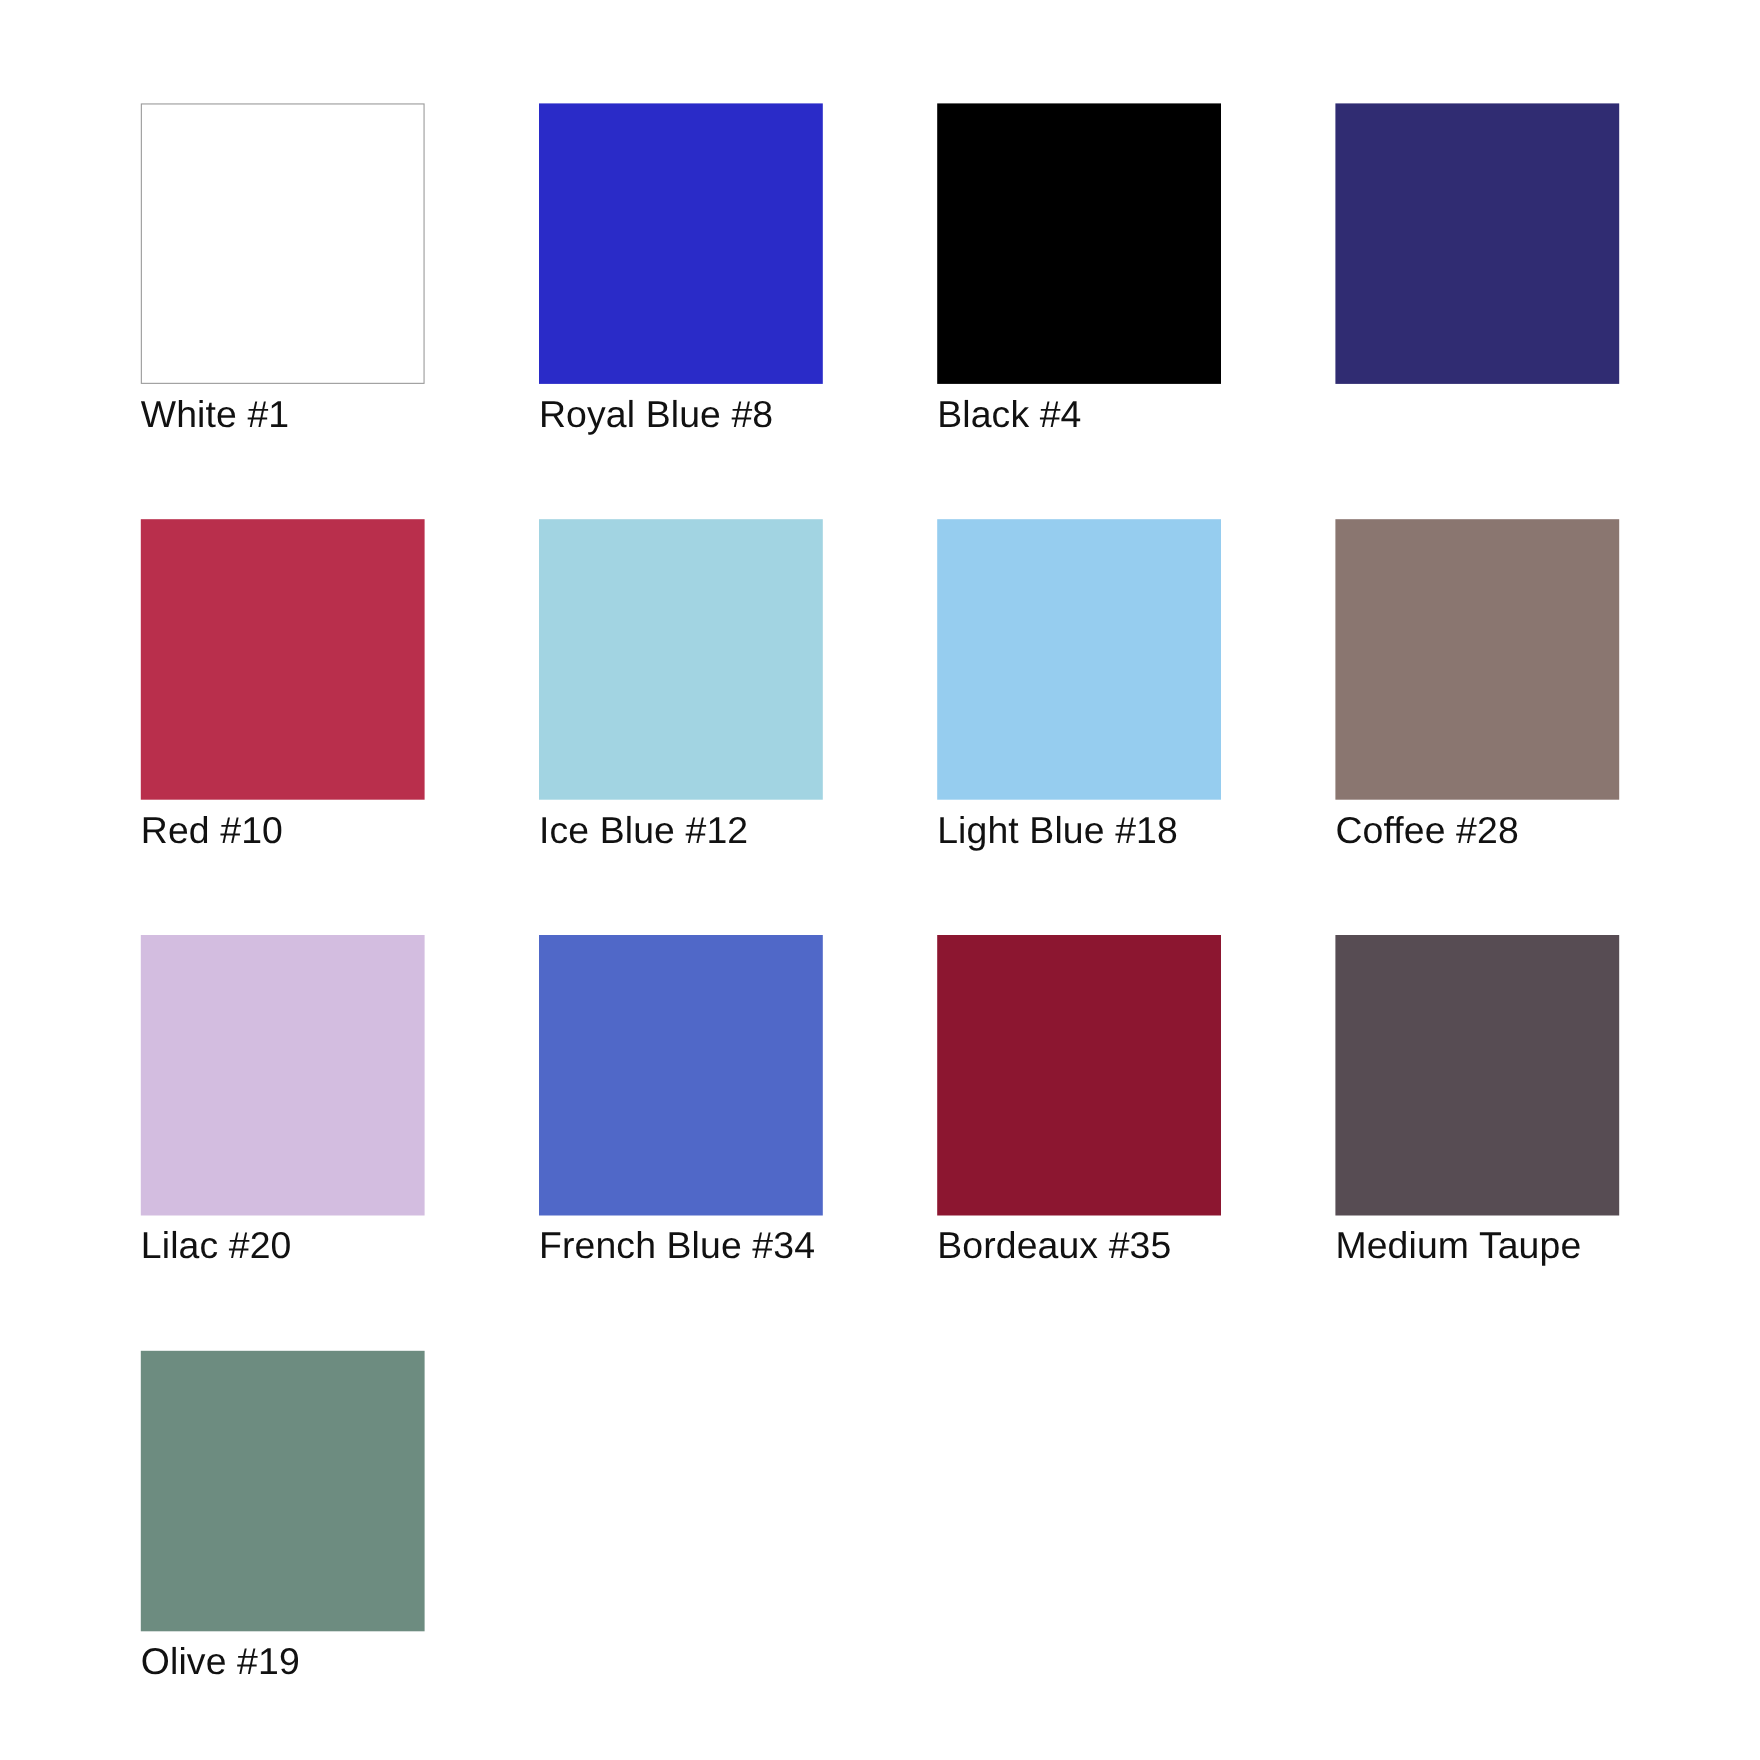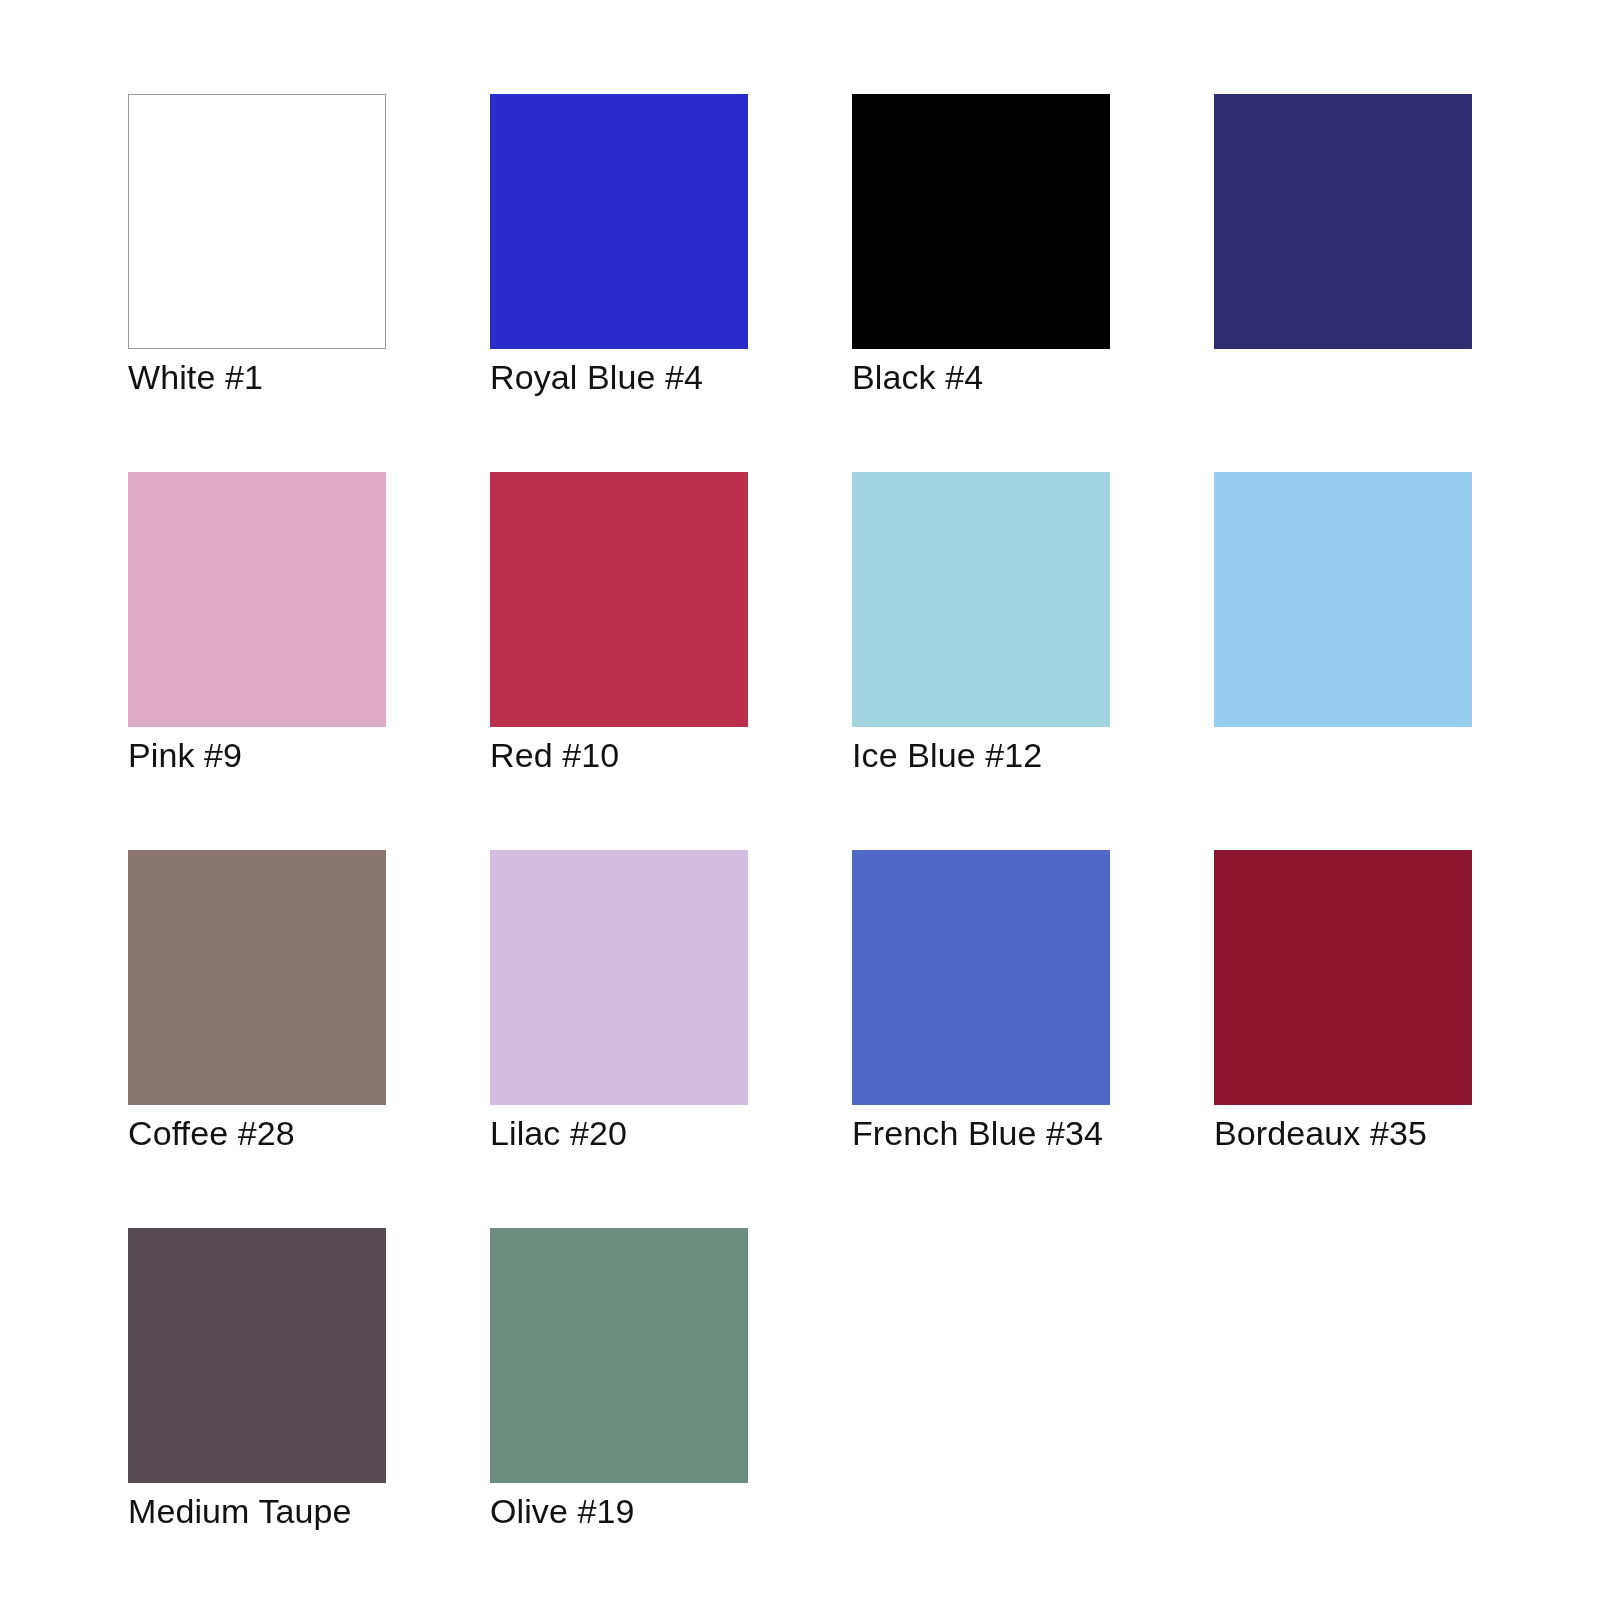--- a/index.html
+++ b/index.html
@@ -73,43 +73,40 @@
 <body>
 
 <div id="swatch-sheet">
   <div class="swatch-grid">
       <div class="swatch-cell">
         <div class="swatch-chip has-outline" style="background-color: rgb(255, 255, 255); border-color: rgb(154, 154, 154);"></div>
         <div class="swatch-label">White #1</div>
       </div>
       <div class="swatch-cell">
         <div class="swatch-chip" style="background-color: rgb(42, 43, 200);"></div>
-        <div class="swatch-label">Royal Blue #4</div>
+        <div class="swatch-label">Royal Blue #8</div>
       </div>
       <div class="swatch-cell">
         <div class="swatch-chip" style="background-color: rgb(0, 0, 0);"></div>
         <div class="swatch-label">Black #4</div>
       </div>
       <div class="swatch-cell">
         <div class="swatch-chip" style="background-color: rgb(48, 44, 114);"></div>
-      </div>
-      <div class="swatch-cell">
-        <div class="swatch-chip" style="background-color: rgb(223, 170, 196);"></div>
-        <div class="swatch-label">Pink #9</div>
       </div>
       <div class="swatch-cell">
         <div class="swatch-chip" style="background-color: rgb(185, 47, 76);"></div>
         <div class="swatch-label">Red #10</div>
       </div>
       <div class="swatch-cell">
         <div class="swatch-chip" style="background-color: rgb(162, 212, 226);"></div>
         <div class="swatch-label">Ice Blue #12</div>
       </div>
       <div class="swatch-cell">
         <div class="swatch-chip" style="background-color: rgb(150, 205, 239);"></div>
+        <div class="swatch-label">Light Blue #18</div>
       </div>
       <div class="swatch-cell">
         <div class="swatch-chip" style="background-color: rgb(138, 118, 112);"></div>
         <div class="swatch-label">Coffee #28</div>
       </div>
       <div class="swatch-cell">
         <div class="swatch-chip" style="background-color: rgb(211, 189, 224);"></div>
         <div class="swatch-label">Lilac #20</div>
       </div>
       <div class="swatch-cell">

